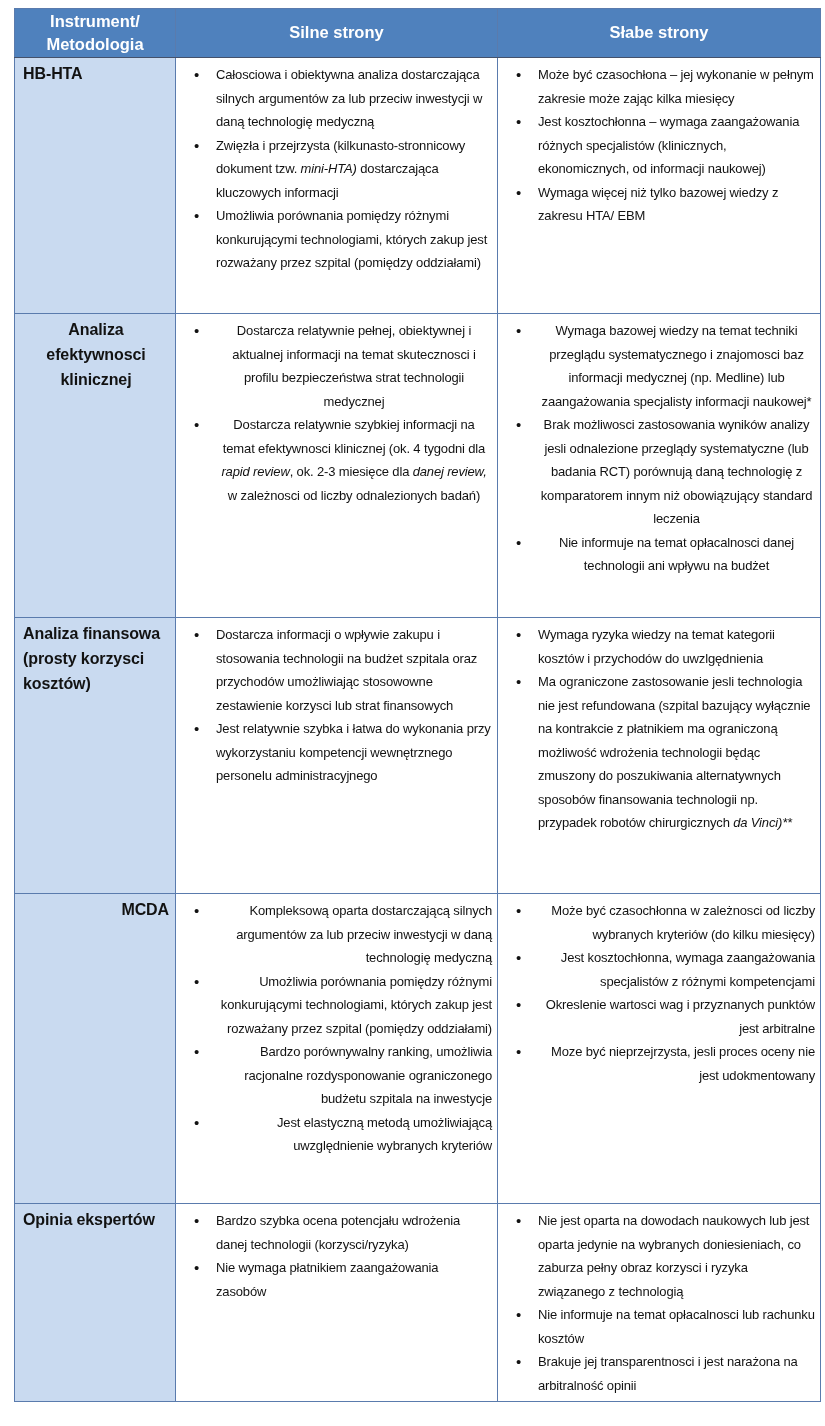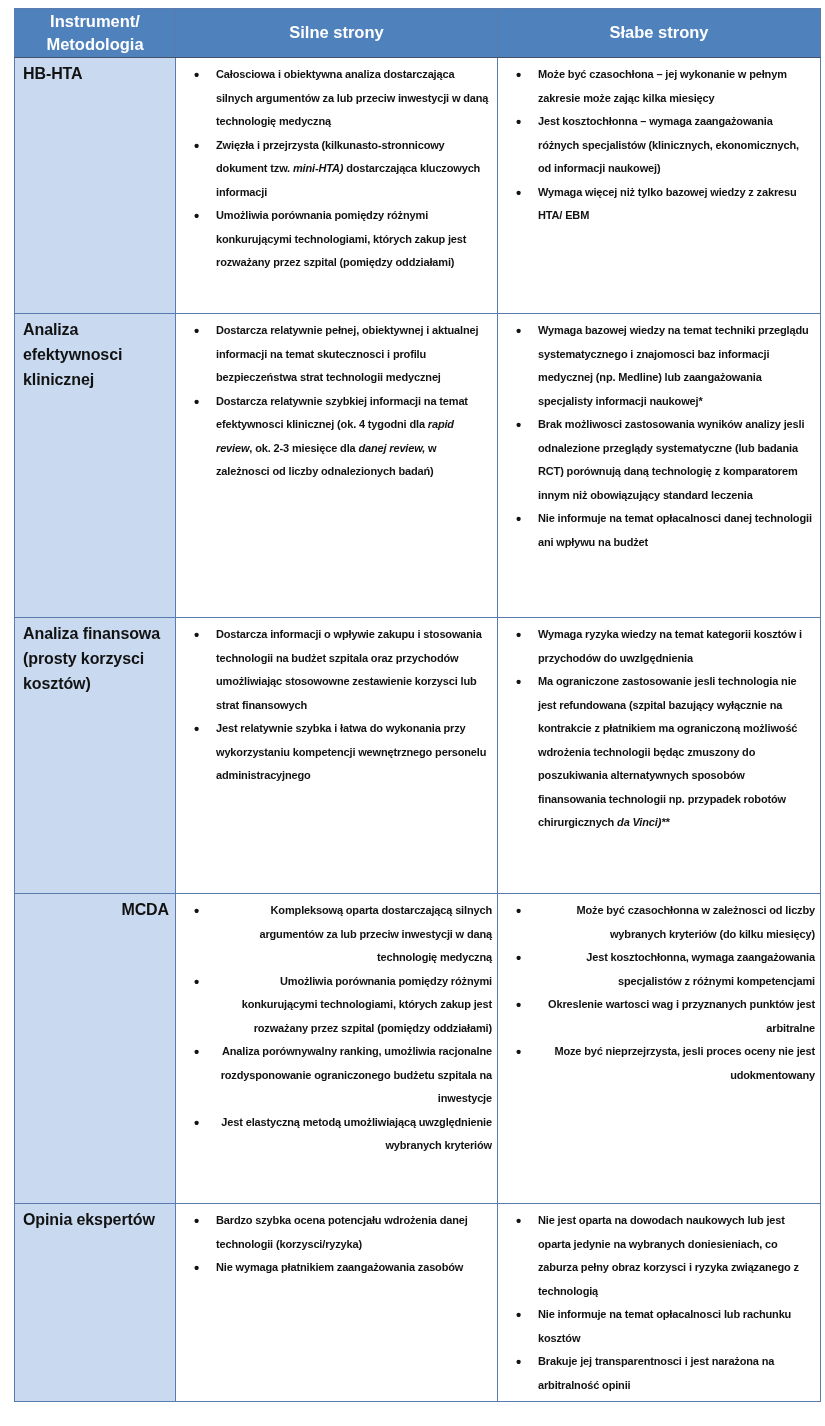--- a/index.html
+++ b/index.html
@@ -36,45 +36,44 @@
     font-weight:bold;
     height:49px;
     vertical-align:middle;
     text-align:center;
     line-height:1.4;
     white-space:pre-line;
     border-bottom:1px solid var(--border-dark);
   }
   tbody tr{border-top:1px solid var(--border-dark);}
   tbody tr:nth-child(1){height:256px;}
-  tbody tr:nth-child(2){height:304px;}
+  tbody tr:nth-child(2){height:304px;text-align:center;}
   tbody tr:nth-child(3){height:276px;}
   tbody tr:nth-child(4){height:310px;text-align:right;}
   tbody tr:nth-child(5){height:187px;}
   td.col-label{
     background:var(--label-bg);
     font-weight:bold;
     font-size:16px;
     line-height:1.55;
     padding:4px 6px 4px 8px;
     letter-spacing:-0.1px;
   }
   td.col-list{padding:5px 2px 4px 0;}
   ul.bullets{
     margin:0;
     padding:0 3px 0 14px;
     list-style:none;
   }
   ul.bullets li{
     position:relative;
     padding-left:26px;
-    font-size:11px;
+    font-size:13px;
     line-height:23.5px;
     letter-spacing:-0.15px;
-    font-weight:bold;
   }
   ul.bullets li::before{
     content:"\2022";
     position:absolute;
     left:4px;
     top:0;
     font-size:15px;
   }
 </style>
 </head>
@@ -143,21 +142,21 @@
               <li>Ma ograniczone zastosowanie jesli technologia nie jest refundowana (szpital bazujący wyłącznie na kontrakcie z płatnikiem ma ograniczoną możliwość wdrożenia technologii będąc zmuszony do poszukiwania alternatywnych sposobów finansowania technologii np. przypadek robotów chirurgicznych <i>da Vinci)**</i></li>
             </ul>
           </td>
         </tr>
         <tr>
           <td class="col-label">MCDA</td>
           <td class="col-list">
             <ul class="bullets">
               <li>Kompleksową oparta dostarczającą silnych argumentów za lub przeciw inwestycji w daną technologię medyczną</li>
               <li>Umożliwia porównania pomiędzy różnymi konkurującymi technologiami, których zakup jest rozważany przez szpital (pomiędzy oddziałami)</li>
-              <li>Analiza porównywalny ranking, umożliwia racjonalne rozdysponowanie ograniczonego budżetu szpitala na inwestycje</li>
+              <li>Bardzo porównywalny ranking, umożliwia racjonalne rozdysponowanie ograniczonego budżetu szpitala na inwestycje</li>
               <li>Jest elastyczną metodą umożliwiającą uwzględnienie wybranych kryteriów</li>
             </ul>
           </td>
           <td class="col-list">
             <ul class="bullets">
               <li>Może być czasochłonna w zależnosci od liczby wybranych kryteriów (do kilku miesięcy)</li>
               <li>Jest kosztochłonna, wymaga zaangażowania specjalistów z różnymi kompetencjami</li>
               <li>Okreslenie wartosci wag i przyznanych punktów jest arbitralne</li>
               <li>Moze być nieprzejrzysta, jesli proces oceny nie jest udokmentowany</li>
             </ul>

